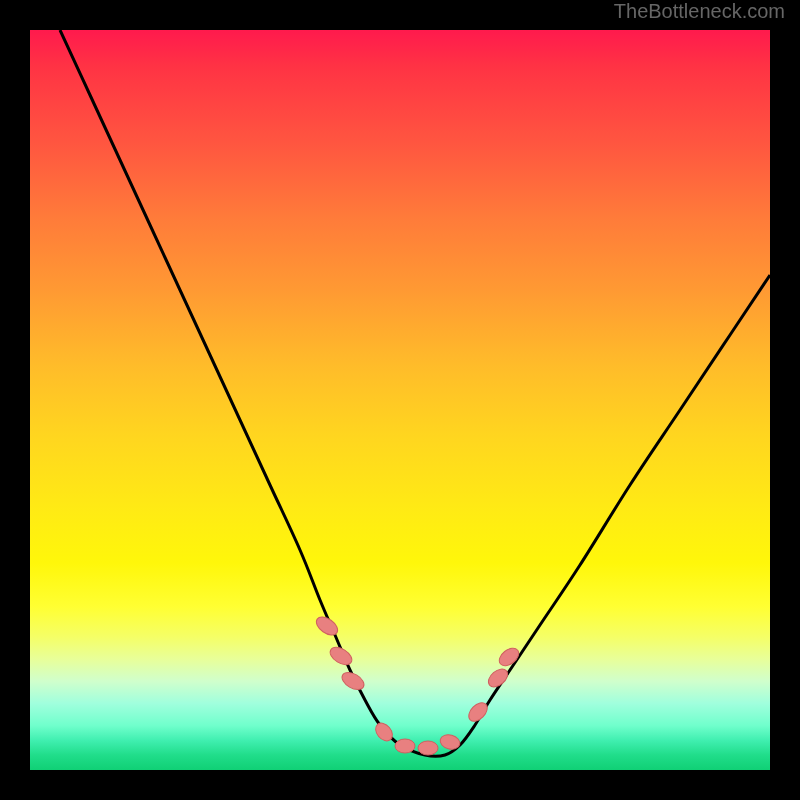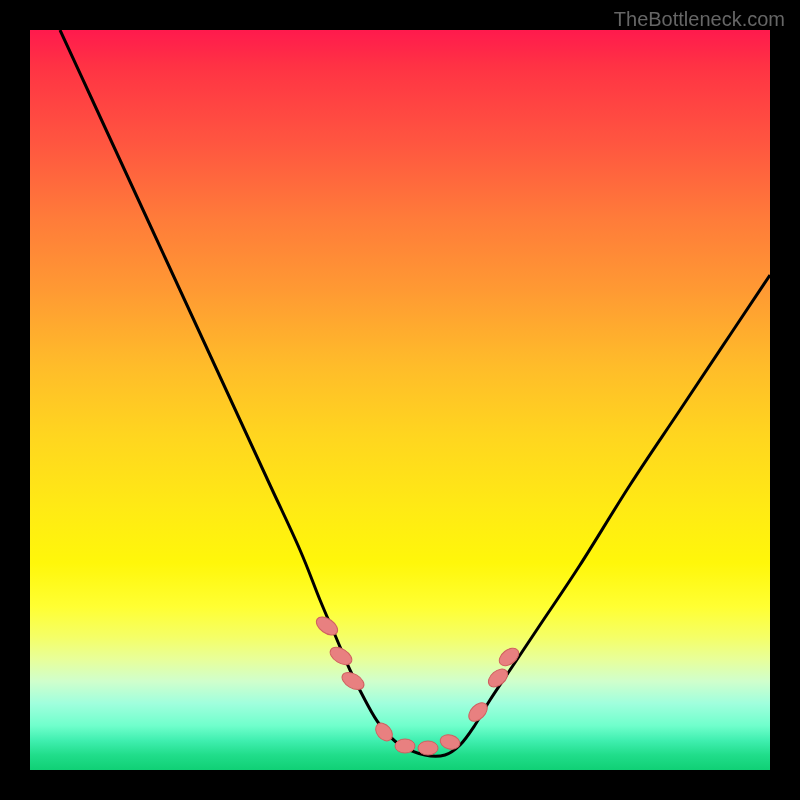--- a/index.html
+++ b/index.html
@@ -10,21 +10,21 @@
     body {
       width: 800px;
       height: 800px;
       background: #000;
       position: relative;
       overflow: hidden;
       font-family: Arial, sans-serif;
     }
     .watermark {
       position: absolute;
-      top: 8px;
+      top: 0;
       right: 15px;
       color: #666;
       font-size: 20px;
       font-weight: 500;
       z-index: 10;
     }
     .chart-area {
       position: absolute;
       left: 30px;
       top: 30px;

